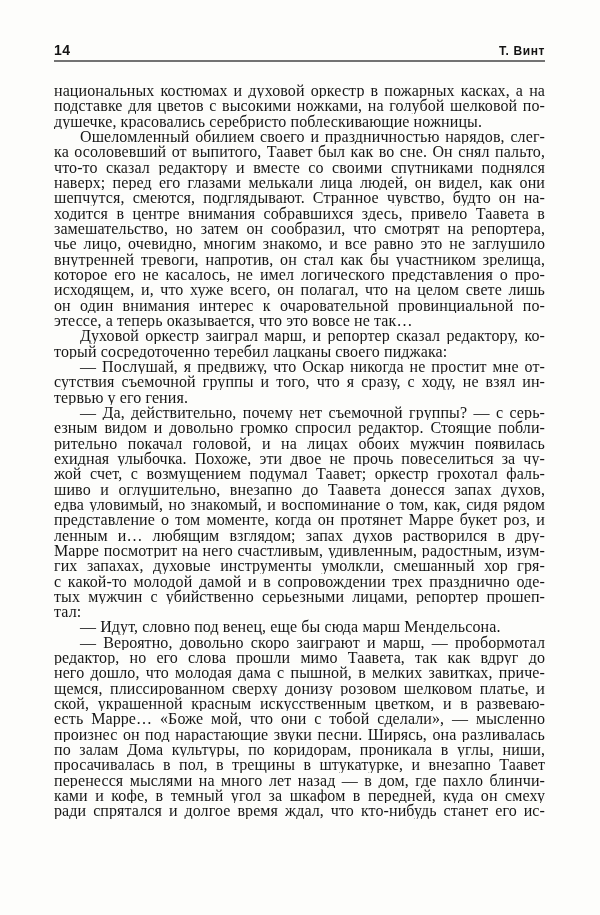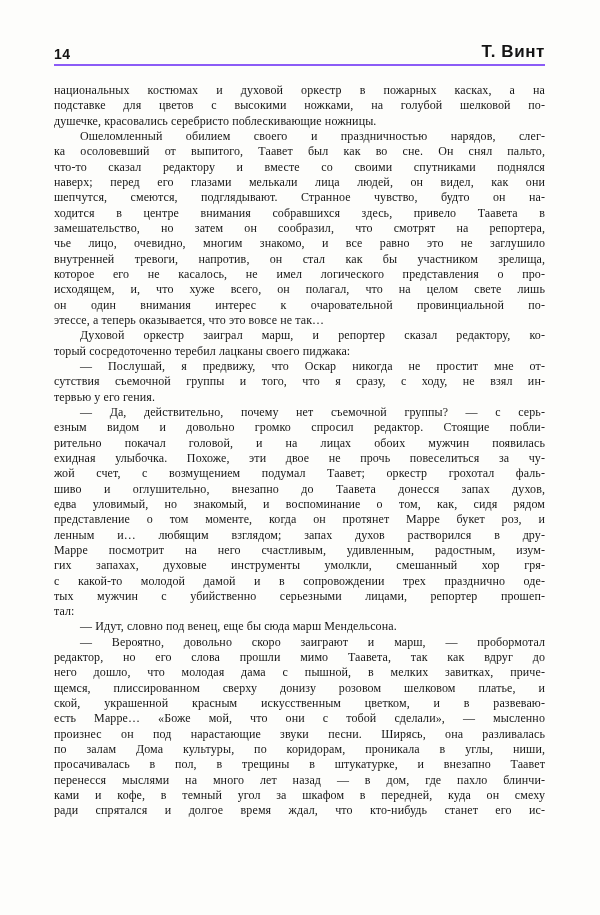--- a/index.html
+++ b/index.html
@@ -12,40 +12,40 @@
   .page {
     position: absolute; inset: 0;
     background: #fdfdfb;
   }
   .header {
     position: absolute;
     left: 54px; right: 55px; top: 42px;
     display: flex;
     justify-content: space-between;
     align-items: flex-end;
-    border-bottom: 2px solid #8b5cf6;
+    border-bottom: 2px solid #737373;
     padding-bottom: 2px;
     font-family: "Liberation Sans", sans-serif;
     font-weight: bold;
     color: #141414;
   }
   .pagenum {
     font-size: 14px;
     letter-spacing: 0.5px;
   }
   .author {
-    font-size: 17px;
+    font-size: 12px;
     letter-spacing: 0.6px;
   }
   .text {
     position: absolute;
     left: 54px; top: 83px;
     width: 491px;
     font-family: "Liberation Serif", "DejaVu Serif", serif;
-    font-size: 12px;
+    font-size: 16px;
     line-height: 15.33px;
     color: #161616;
     letter-spacing: 0.1px;
   }
   .line {
     height: 15.33px;
     overflow: hidden;
     text-align: justify;
     text-align-last: justify;
   }

